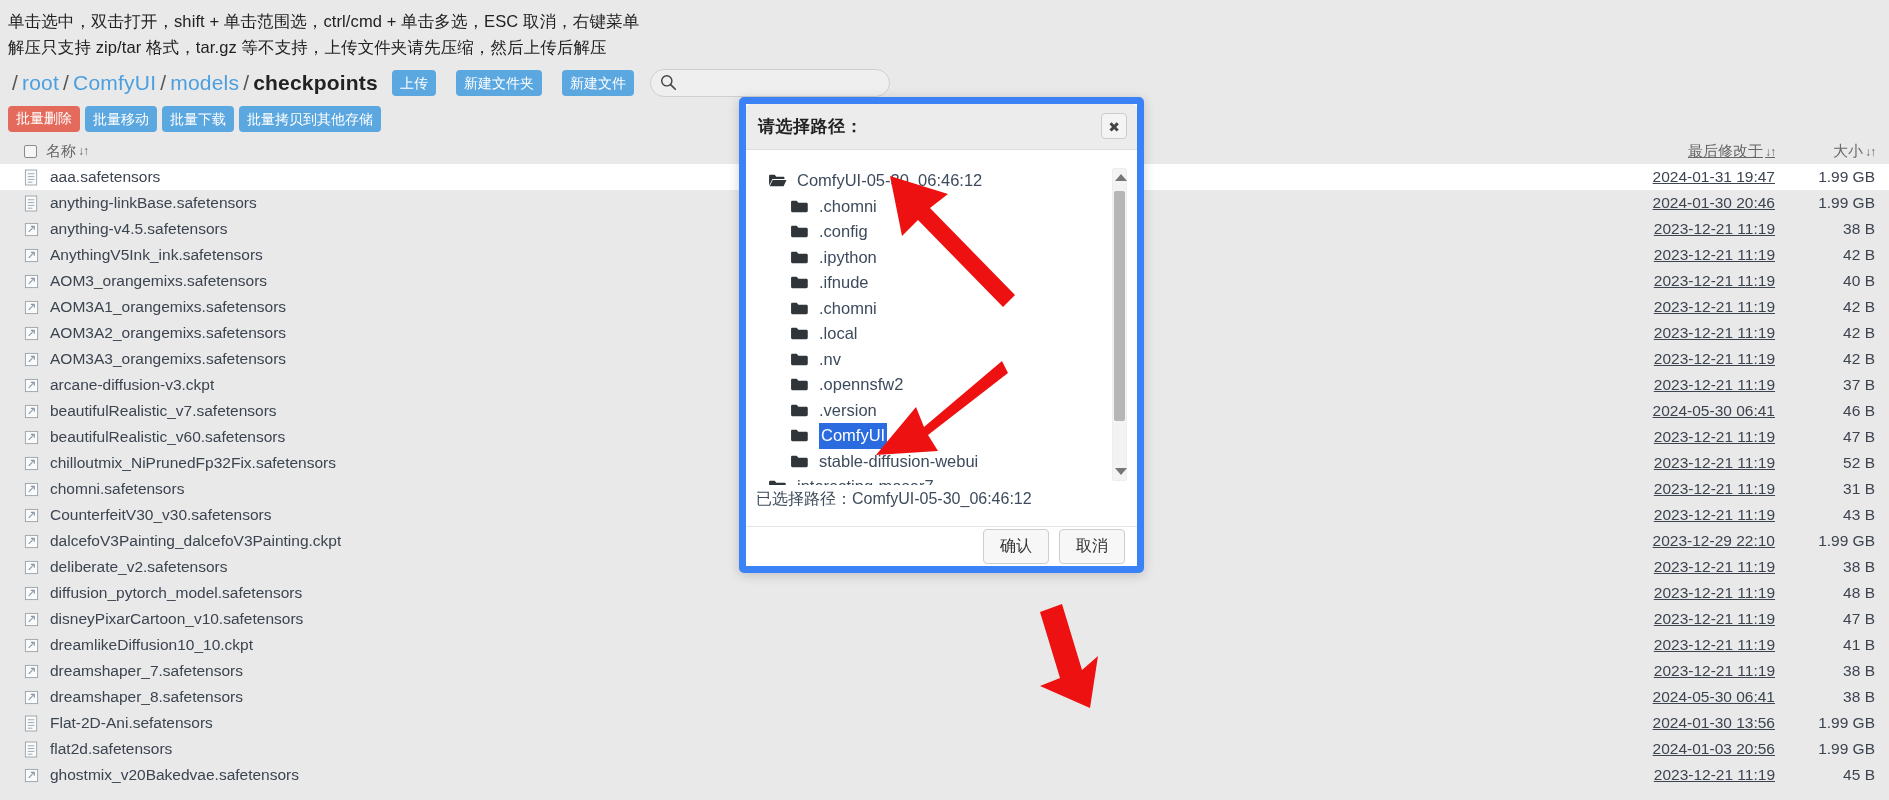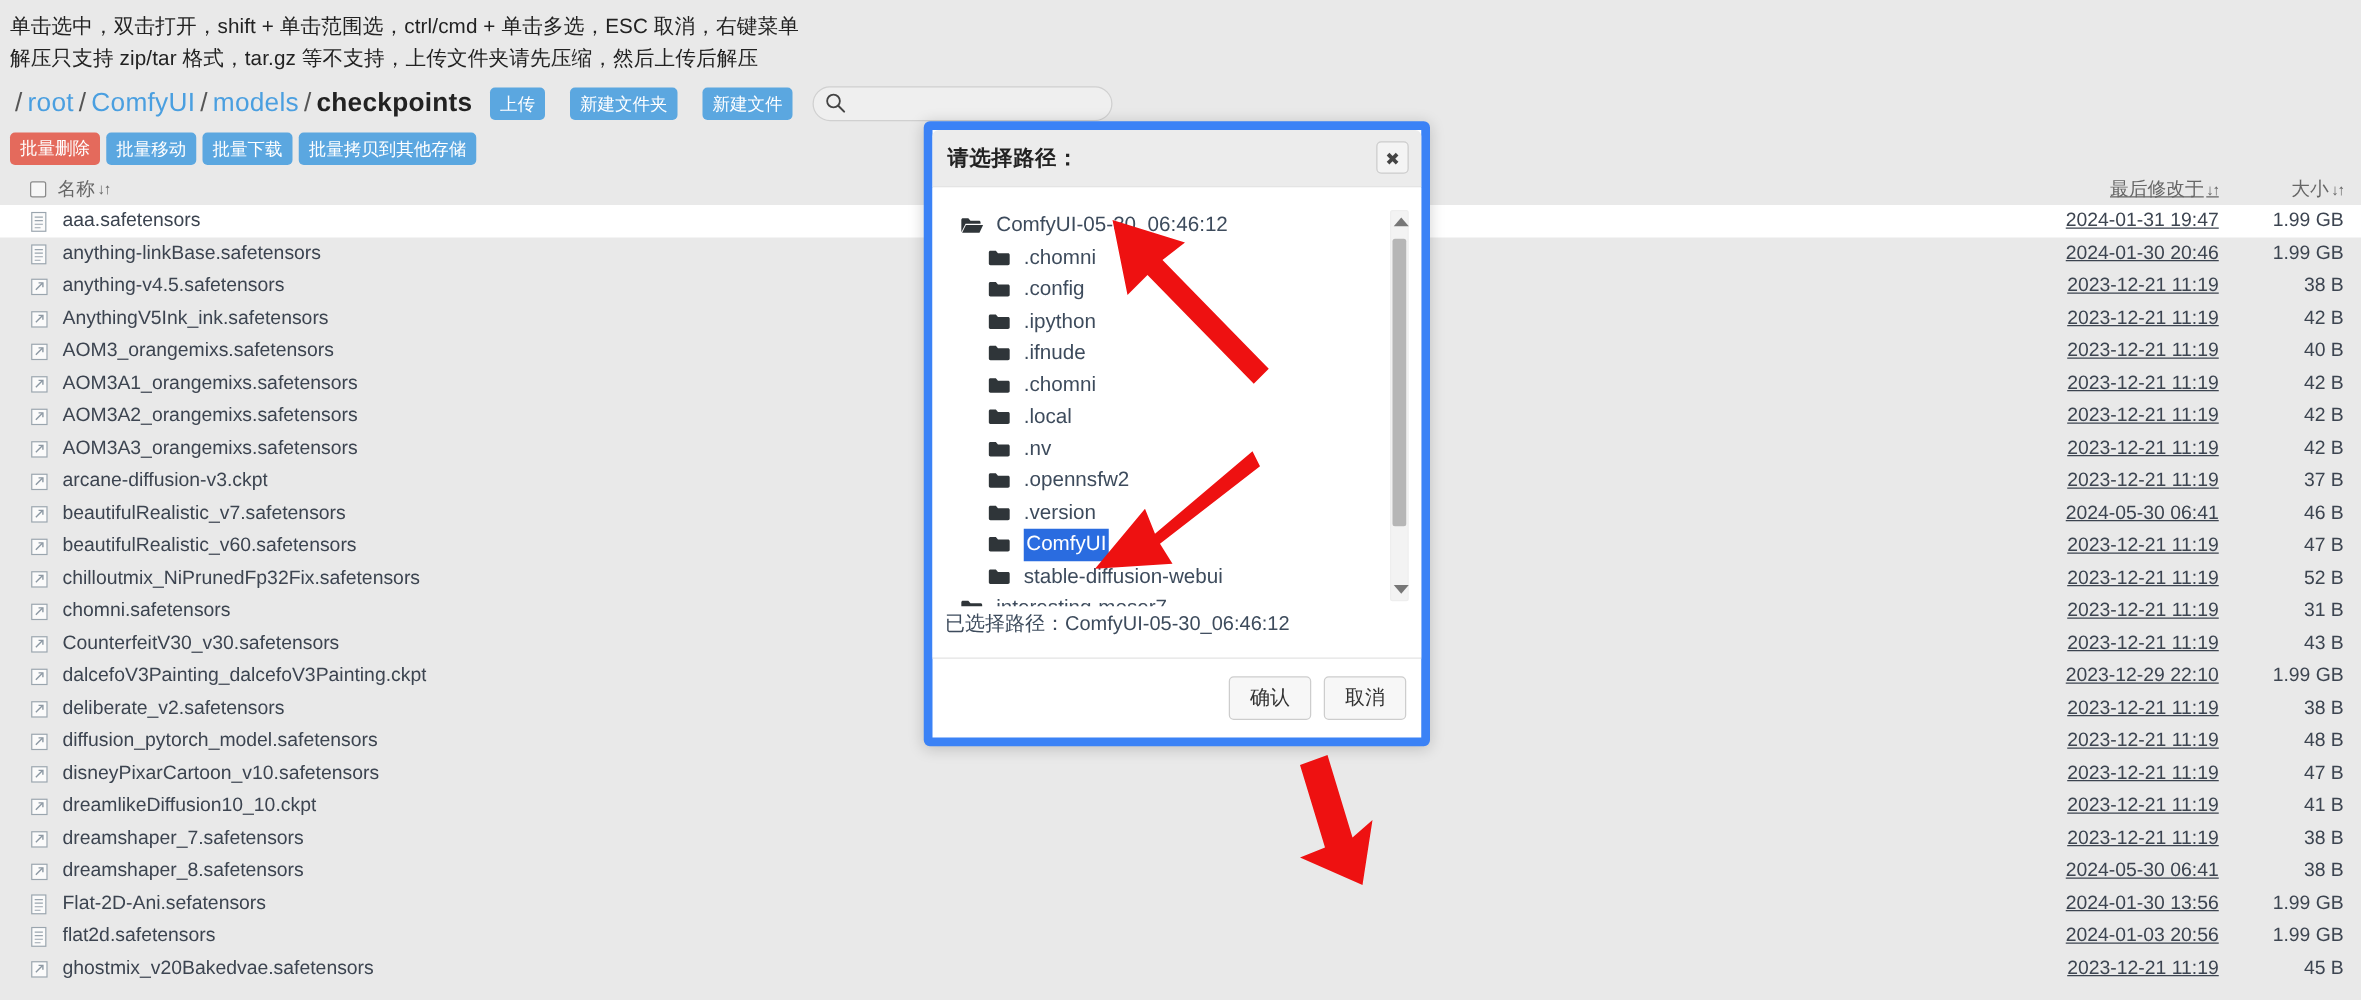--- a/index.html
+++ b/index.html
@@ -228,21 +228,21 @@
   .sb-dn { bottom: 5px; border-left:6px solid transparent;border-right:6px solid transparent;border-top:7px solid #777;}
 
   .selpath {
     font-size: 16px;
     color: #3d4b5c;
     padding: 4px 0 16px 10px;
     white-space: nowrap;
   }
   .modal-foot {
     border-top: 1px solid #e4e4e4;
-    padding: 14px 12px;
+    padding: 2px 12px;
     display: flex;
     justify-content: flex-end;
     gap: 10px;
   }
   .btn-plain {
     background: #f7f7f7;
     border: 1px solid #cdcdcd;
     border-radius: 4px;
     font-size: 16px;
     padding: 6px 16px;

